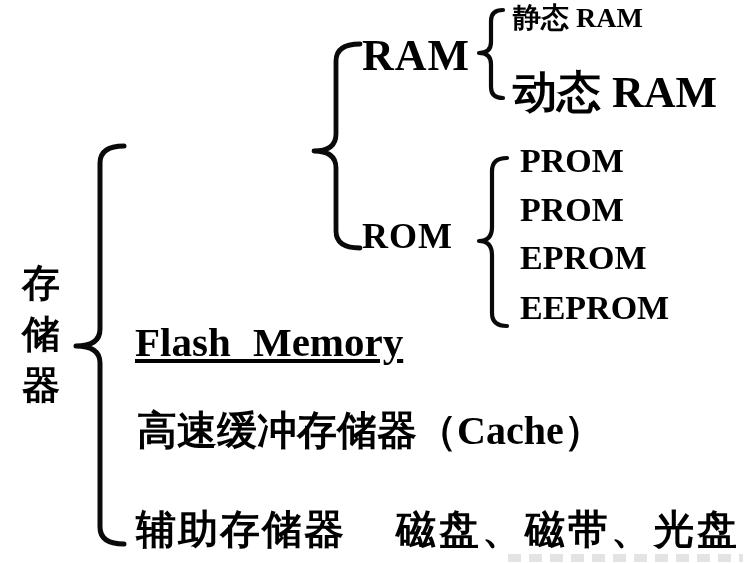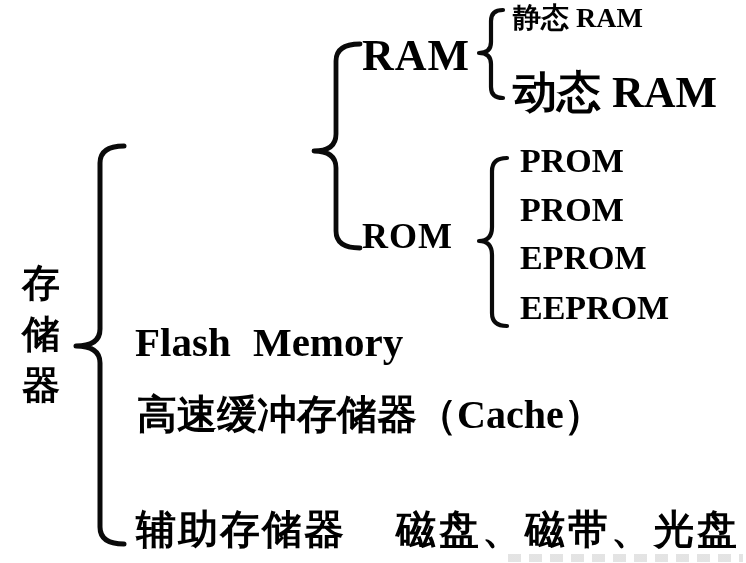--- a/index.html
+++ b/index.html
@@ -48,22 +48,22 @@
   }
   .main-memory { left: 137px; top: 134px; font-size: 40px; letter-spacing: 3px; }
   .ram  { left: 362px; top: 34px;  font-size: 44px; letter-spacing: 1px; }
   .rom  { left: 362px; top: 218px; font-size: 36px; letter-spacing: 1px; }
   .static-ram  { left: 513px; top: 4px;  font-size: 28px; }
   .dynamic-ram { left: 513px; top: 71px; font-size: 44px; }
   .mrom   { left: 520px; top: 144px; font-size: 34px; }
   .prom   { left: 520px; top: 193px; font-size: 34px; }
   .eprom  { left: 520px; top: 241px; font-size: 34px; }
   .eeprom { left: 520px; top: 291px; font-size: 34px; }
-  .flash  { left: 135px; top: 322px; font-size: 41px; word-spacing: 12px; }
-  .cache  { left: 137px; top: 395px; font-size: 40px; }
+  .flash  { left: 135px; top: 322px; font-size: 41px; word-spacing: 12px; text-decoration: underline; }
+  .cache  { left: 137px; top: 411px; font-size: 40px; }
   .auxiliary { left: 136px; top: 510px; font-size: 40px; letter-spacing: 2px; text-align: right; }
   .aux-note  { left: 396px; top: 510px; font-size: 40px; letter-spacing: 3px; }
   .watermark-artifact {
     position: absolute;
     left: 508px;
     top: 554px;
     width: 235px;
     height: 8px;
     background: repeating-linear-gradient(90deg, #c2c2c2 0 13px, transparent 13px 21px);
     opacity: 0.45;

